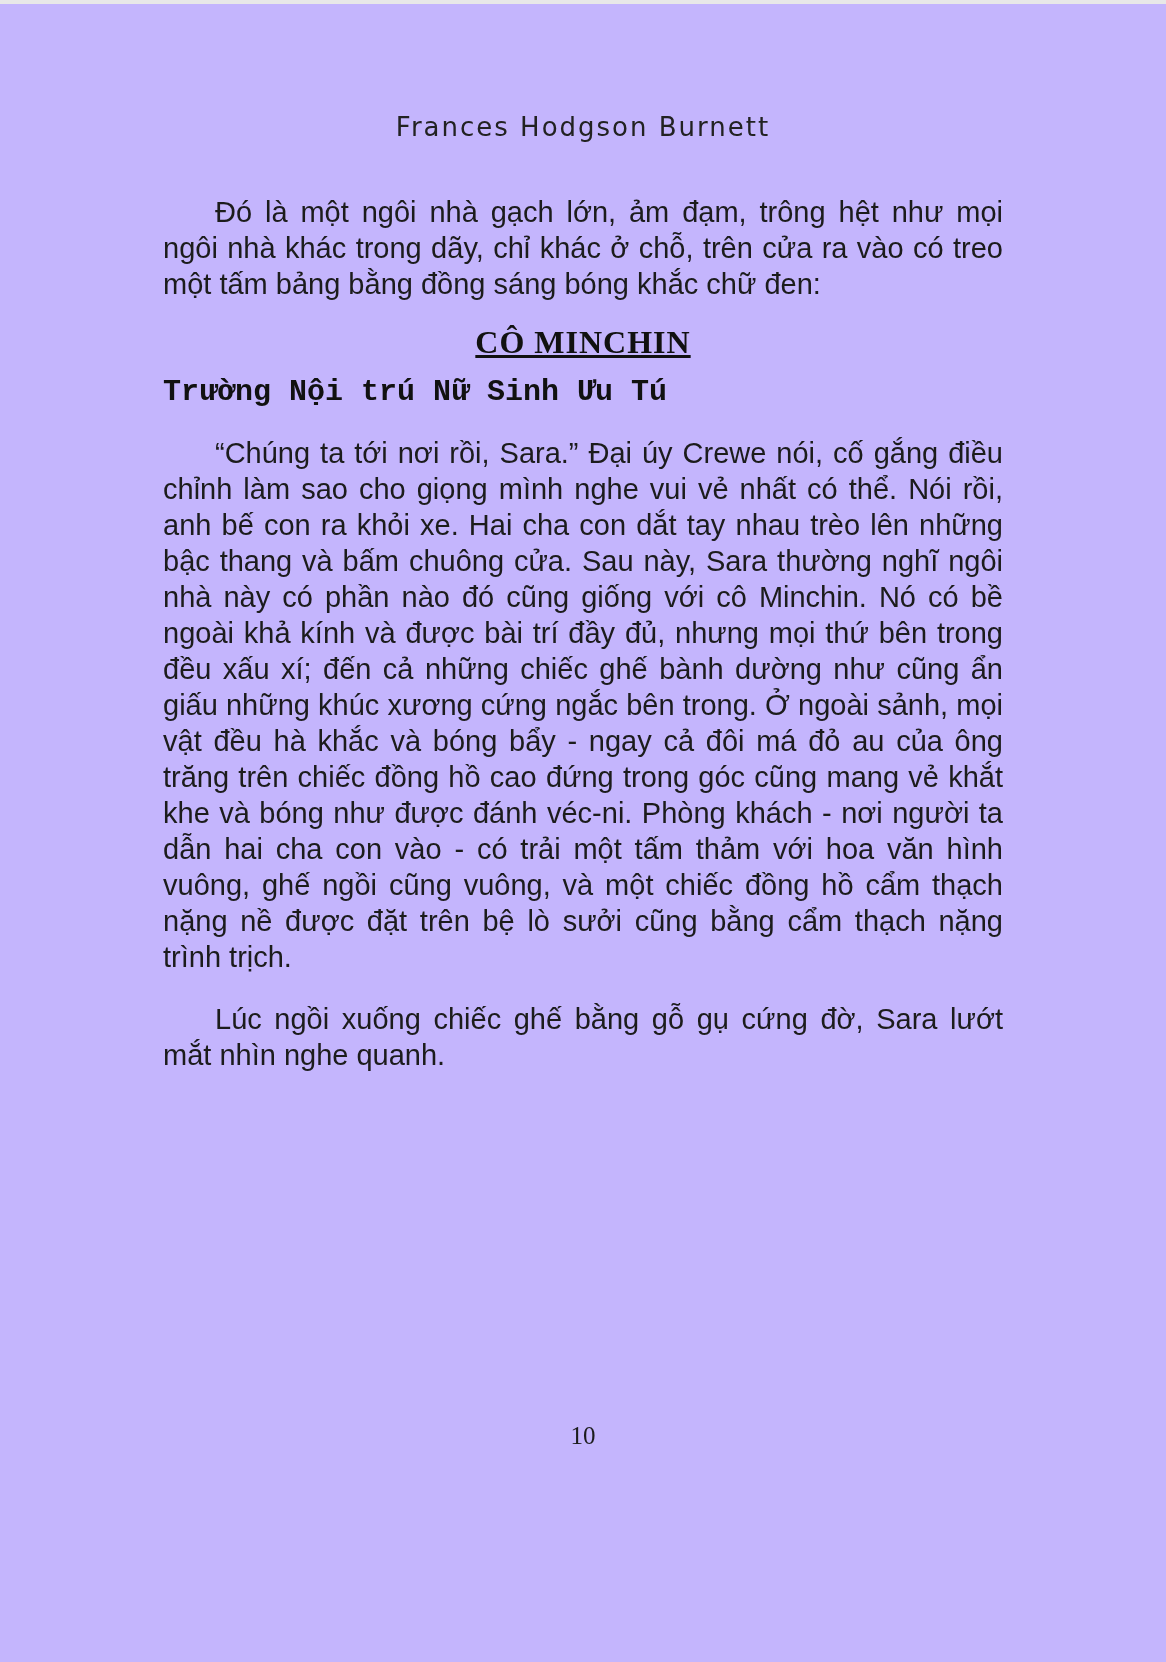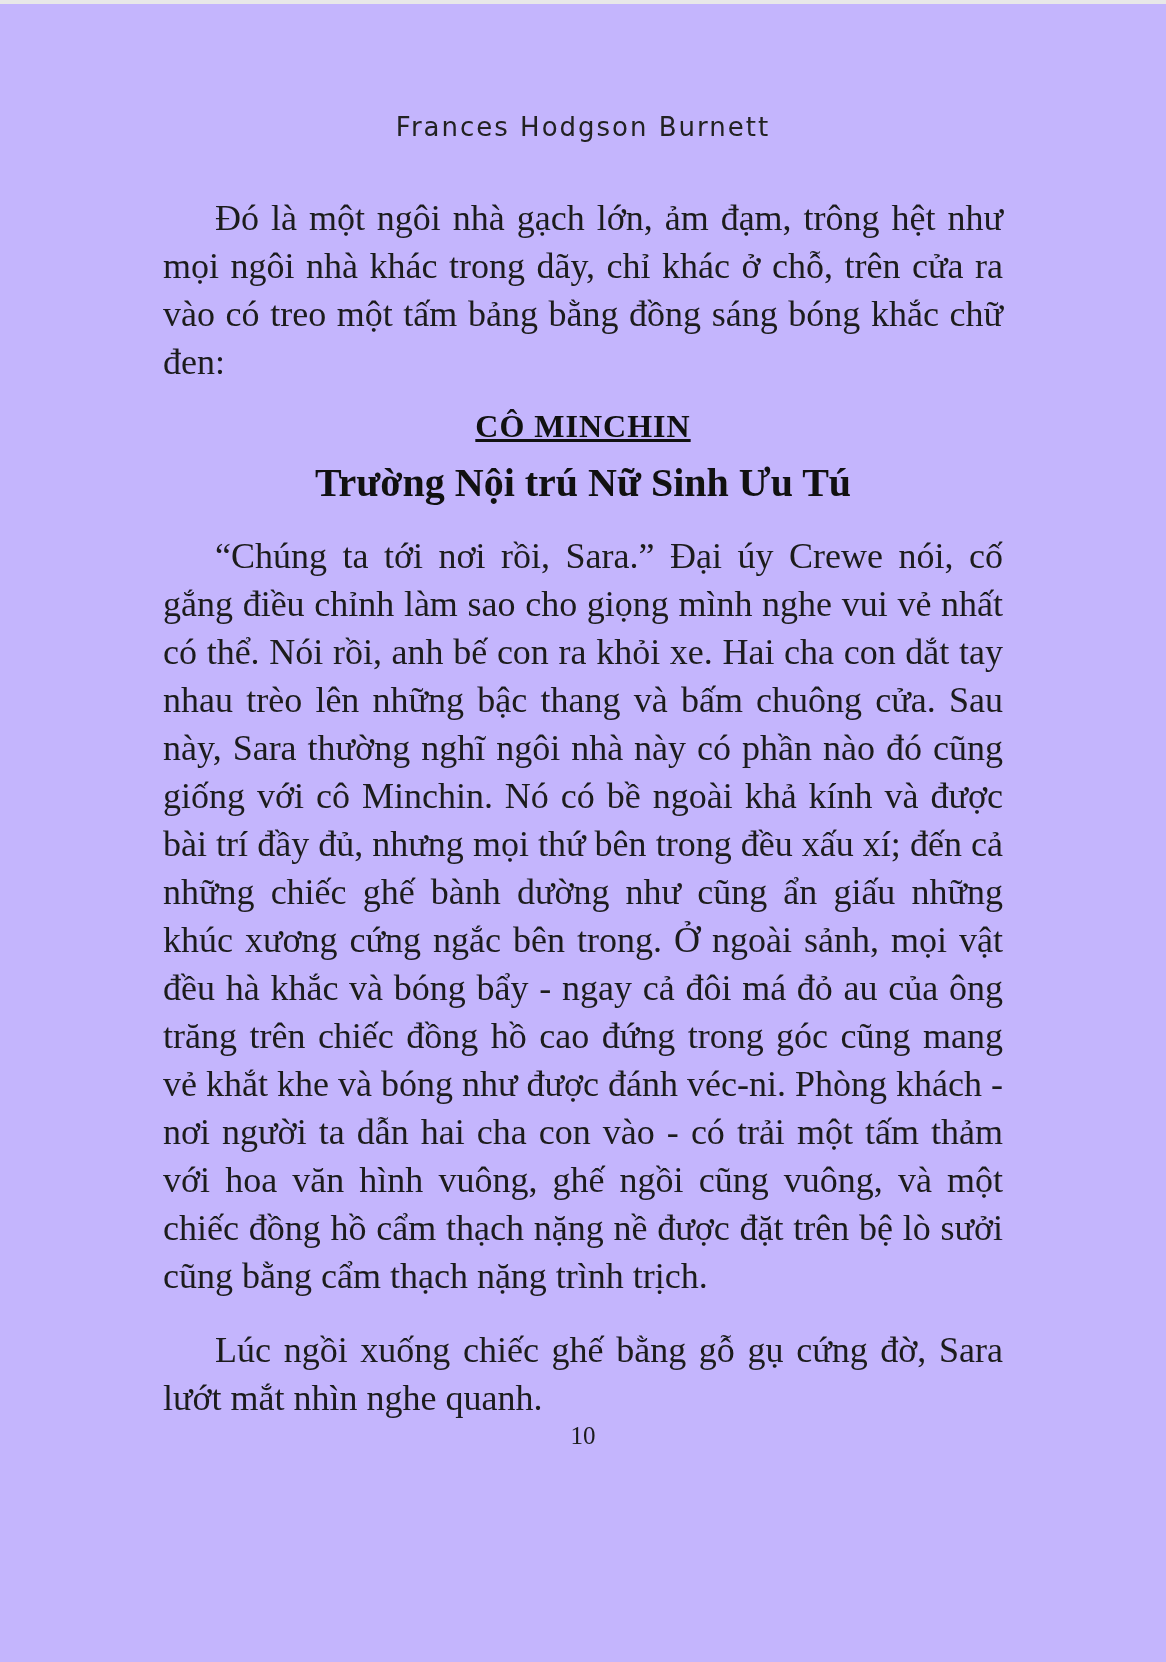--- a/index.html
+++ b/index.html
@@ -25,43 +25,42 @@
   }
   .author-header {
     text-align: center;
     font-family: "DejaVu Sans", sans-serif;
     font-size: 26px;
     letter-spacing: 2px;
     color: #222222;
     margin: 0 0 52px 0;
   }
   .body-paragraph {
-    font-family: Liberation Serif, serif;
-    font-size: 36px;
-    line-height: 48px;
+    font-family: Liberation Sans, sans-serif;
+    font-size: 29px;
+    line-height: 36px;
     text-align: justify;
     text-indent: 52px;
     margin: 0 0 8px 0;
     color: #1c1c1c;
   }
   .sign-title {
     font-family: "Liberation Serif", "DejaVu Serif", serif;
     font-size: 32px;
     font-weight: bold;
     text-align: center;
     margin: 22px 0 14px 0;
     letter-spacing: 1px;
     color: #111111;
     text-decoration: underline;
   }
   .sign-subtitle {
-    font-family: Liberation Serif, serif;
-    font-size: 40px;
+    font-family: Liberation Mono, monospace;
+    font-size: 30px;
     font-weight: bold;
-    text-align: center;
     margin: 0 0 26px 0;
     color: #111111;
   }
   .closing-paragraph {
     margin-top: 26px;
   }
   .page-number {
     position: absolute;
     top: 1418px;
     left: 0;

